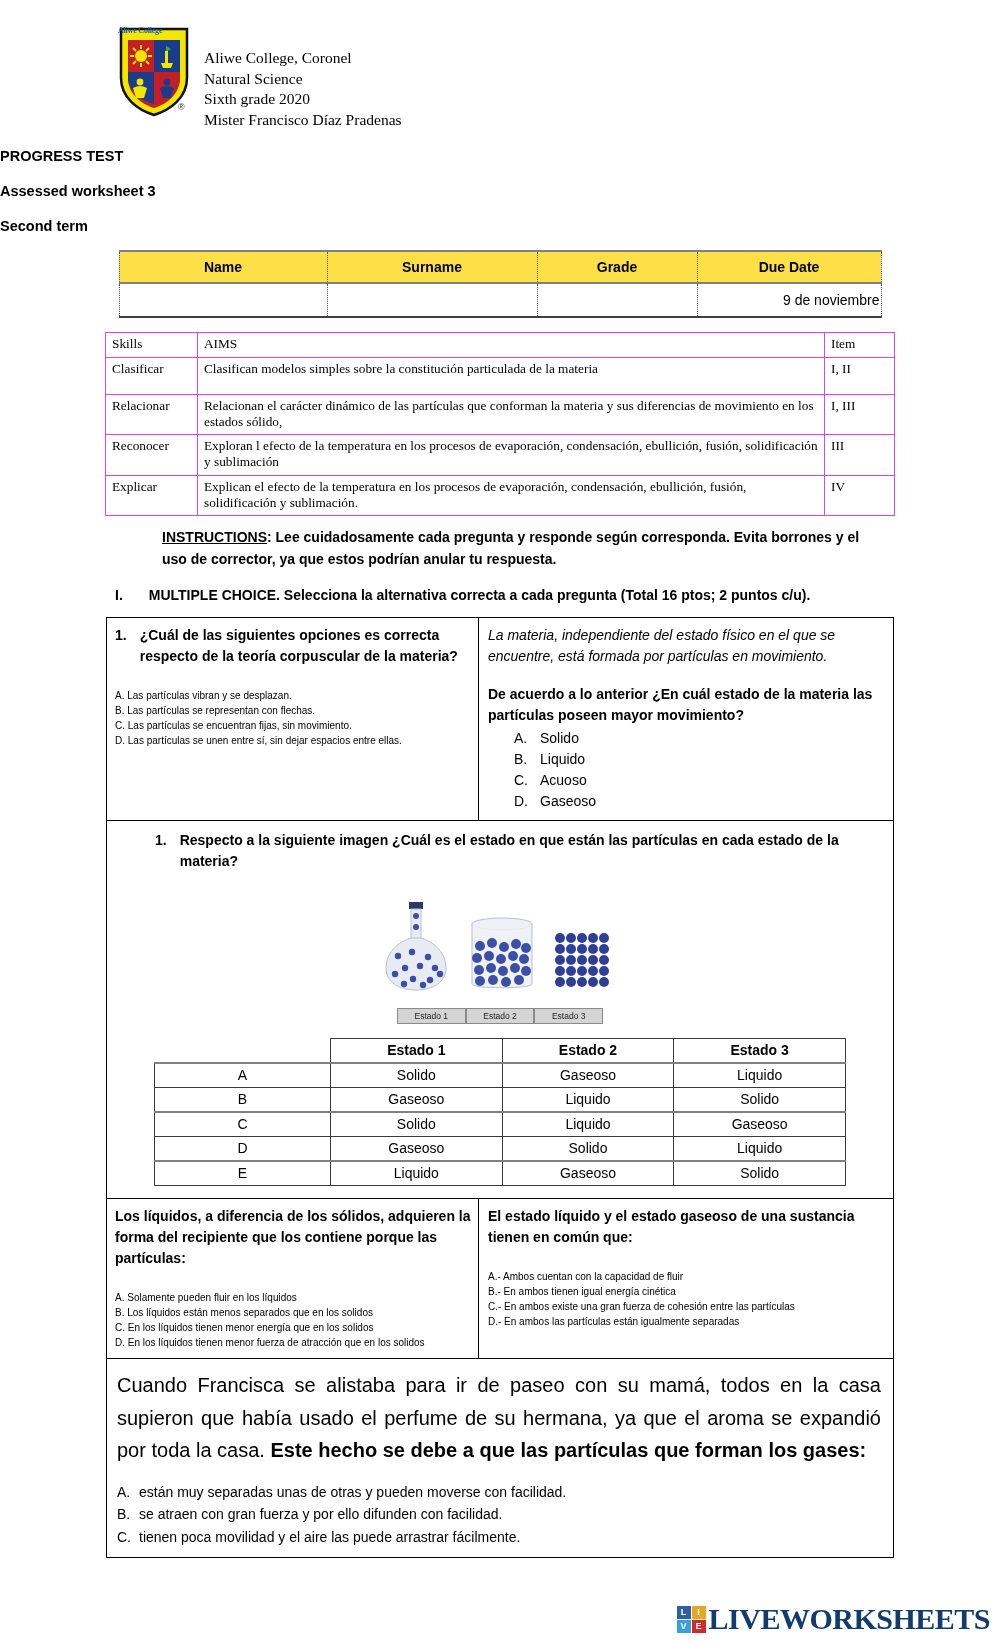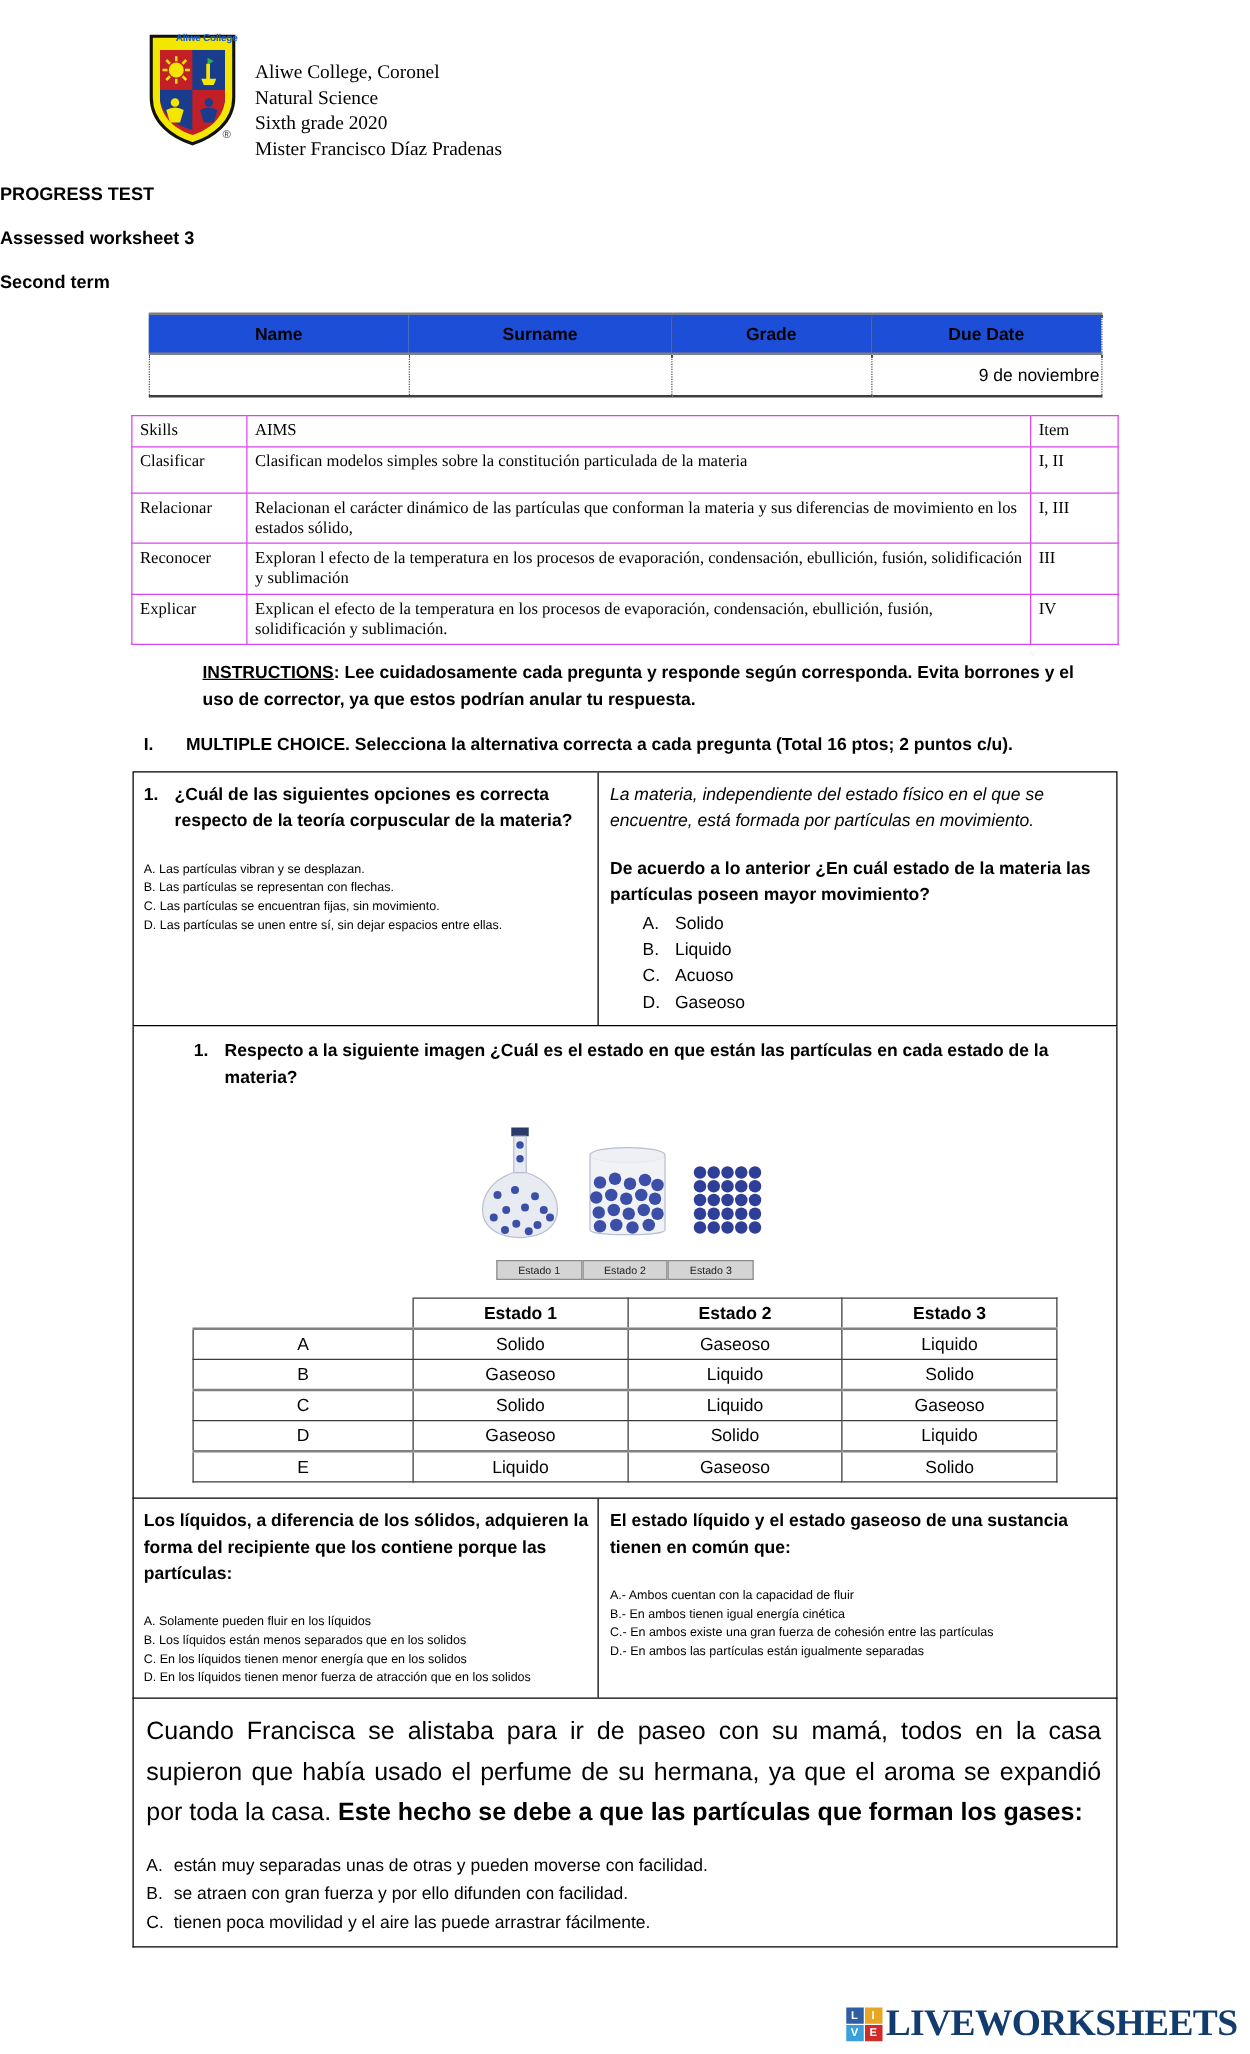--- a/index.html
+++ b/index.html
@@ -10,36 +10,36 @@
     font-family:"Liberation Sans", sans-serif;
     color:#000;
     position:relative;
     overflow:hidden;
   }
   .page { position:relative; width:1000px; height:1643px; padding:0; }
 
   
   .header { display:flex; align-items:flex-start; padding:26px 0 0 118px; }
   .shield-wrap { width:72px; height:92px; position:relative; flex:0 0 auto; }
-  .shield-caption { position:absolute; left:0; top:0; width:72px; text-align:right;
-     font-size:8px; font-weight:bold; color:#1f5cc0; letter-spacing:-.2px; z-index:3; }
+  .shield-caption { position:absolute; left:0; top:0; width:72px; text-align:left;
+     font-size:8px; font-weight:bold; color:#1f5cc0; letter-spacing:-.2px; z-index:3;font-family:Liberation Serif, serif; }
   .regmark { position:absolute; left:60px; top:76px; font-size:9px; color:#333; z-index:4;}
   .school-lines { margin-left:14px; font-family:"Liberation Serif", serif; font-size:15.5px; line-height:1.33; padding-top:22px; }
 
   
   .title { text-align:left; font-weight:bold; font-size:14.5px; }
   .t1 { margin-top:18px; }
   .t2 { margin-top:19px; }
   .t3 { margin-top:19px; }
 
   
   table { border-collapse:collapse; }
   .name-table { width:762px; margin:16px auto 0 auto; table-layout:fixed; }
   .name-table th, .name-table td { border:1px dotted #555; font-size:14px; }
-  .name-table thead th { background:#1d4ed8; text-align:center; font-weight:bold; padding:7px 0;
+  .name-table thead th { background:#fde047; text-align:center; font-weight:bold; padding:7px 0;
       border-top:2px solid #808080; border-bottom:2px solid #808080; }
   .name-table tbody td { height:34px; border-bottom:2px solid #3f3f3f; vertical-align:middle; }
   .name-table tbody td.duedate { text-align:right; font-size:14px; }
 
   
   .aims-table { width:790px; margin:14px auto 0 auto; table-layout:fixed;
       font-family:"Liberation Serif", serif; font-size:13.3px; line-height:1.22; }
   .aims-table td, .aims-table th { border:1px solid #d946ef; padding:3px 6px 4px 6px; vertical-align:top; text-align:left; font-weight:normal; }
   .col-skill { width:92px; }
   .col-item  { width:70px; }

